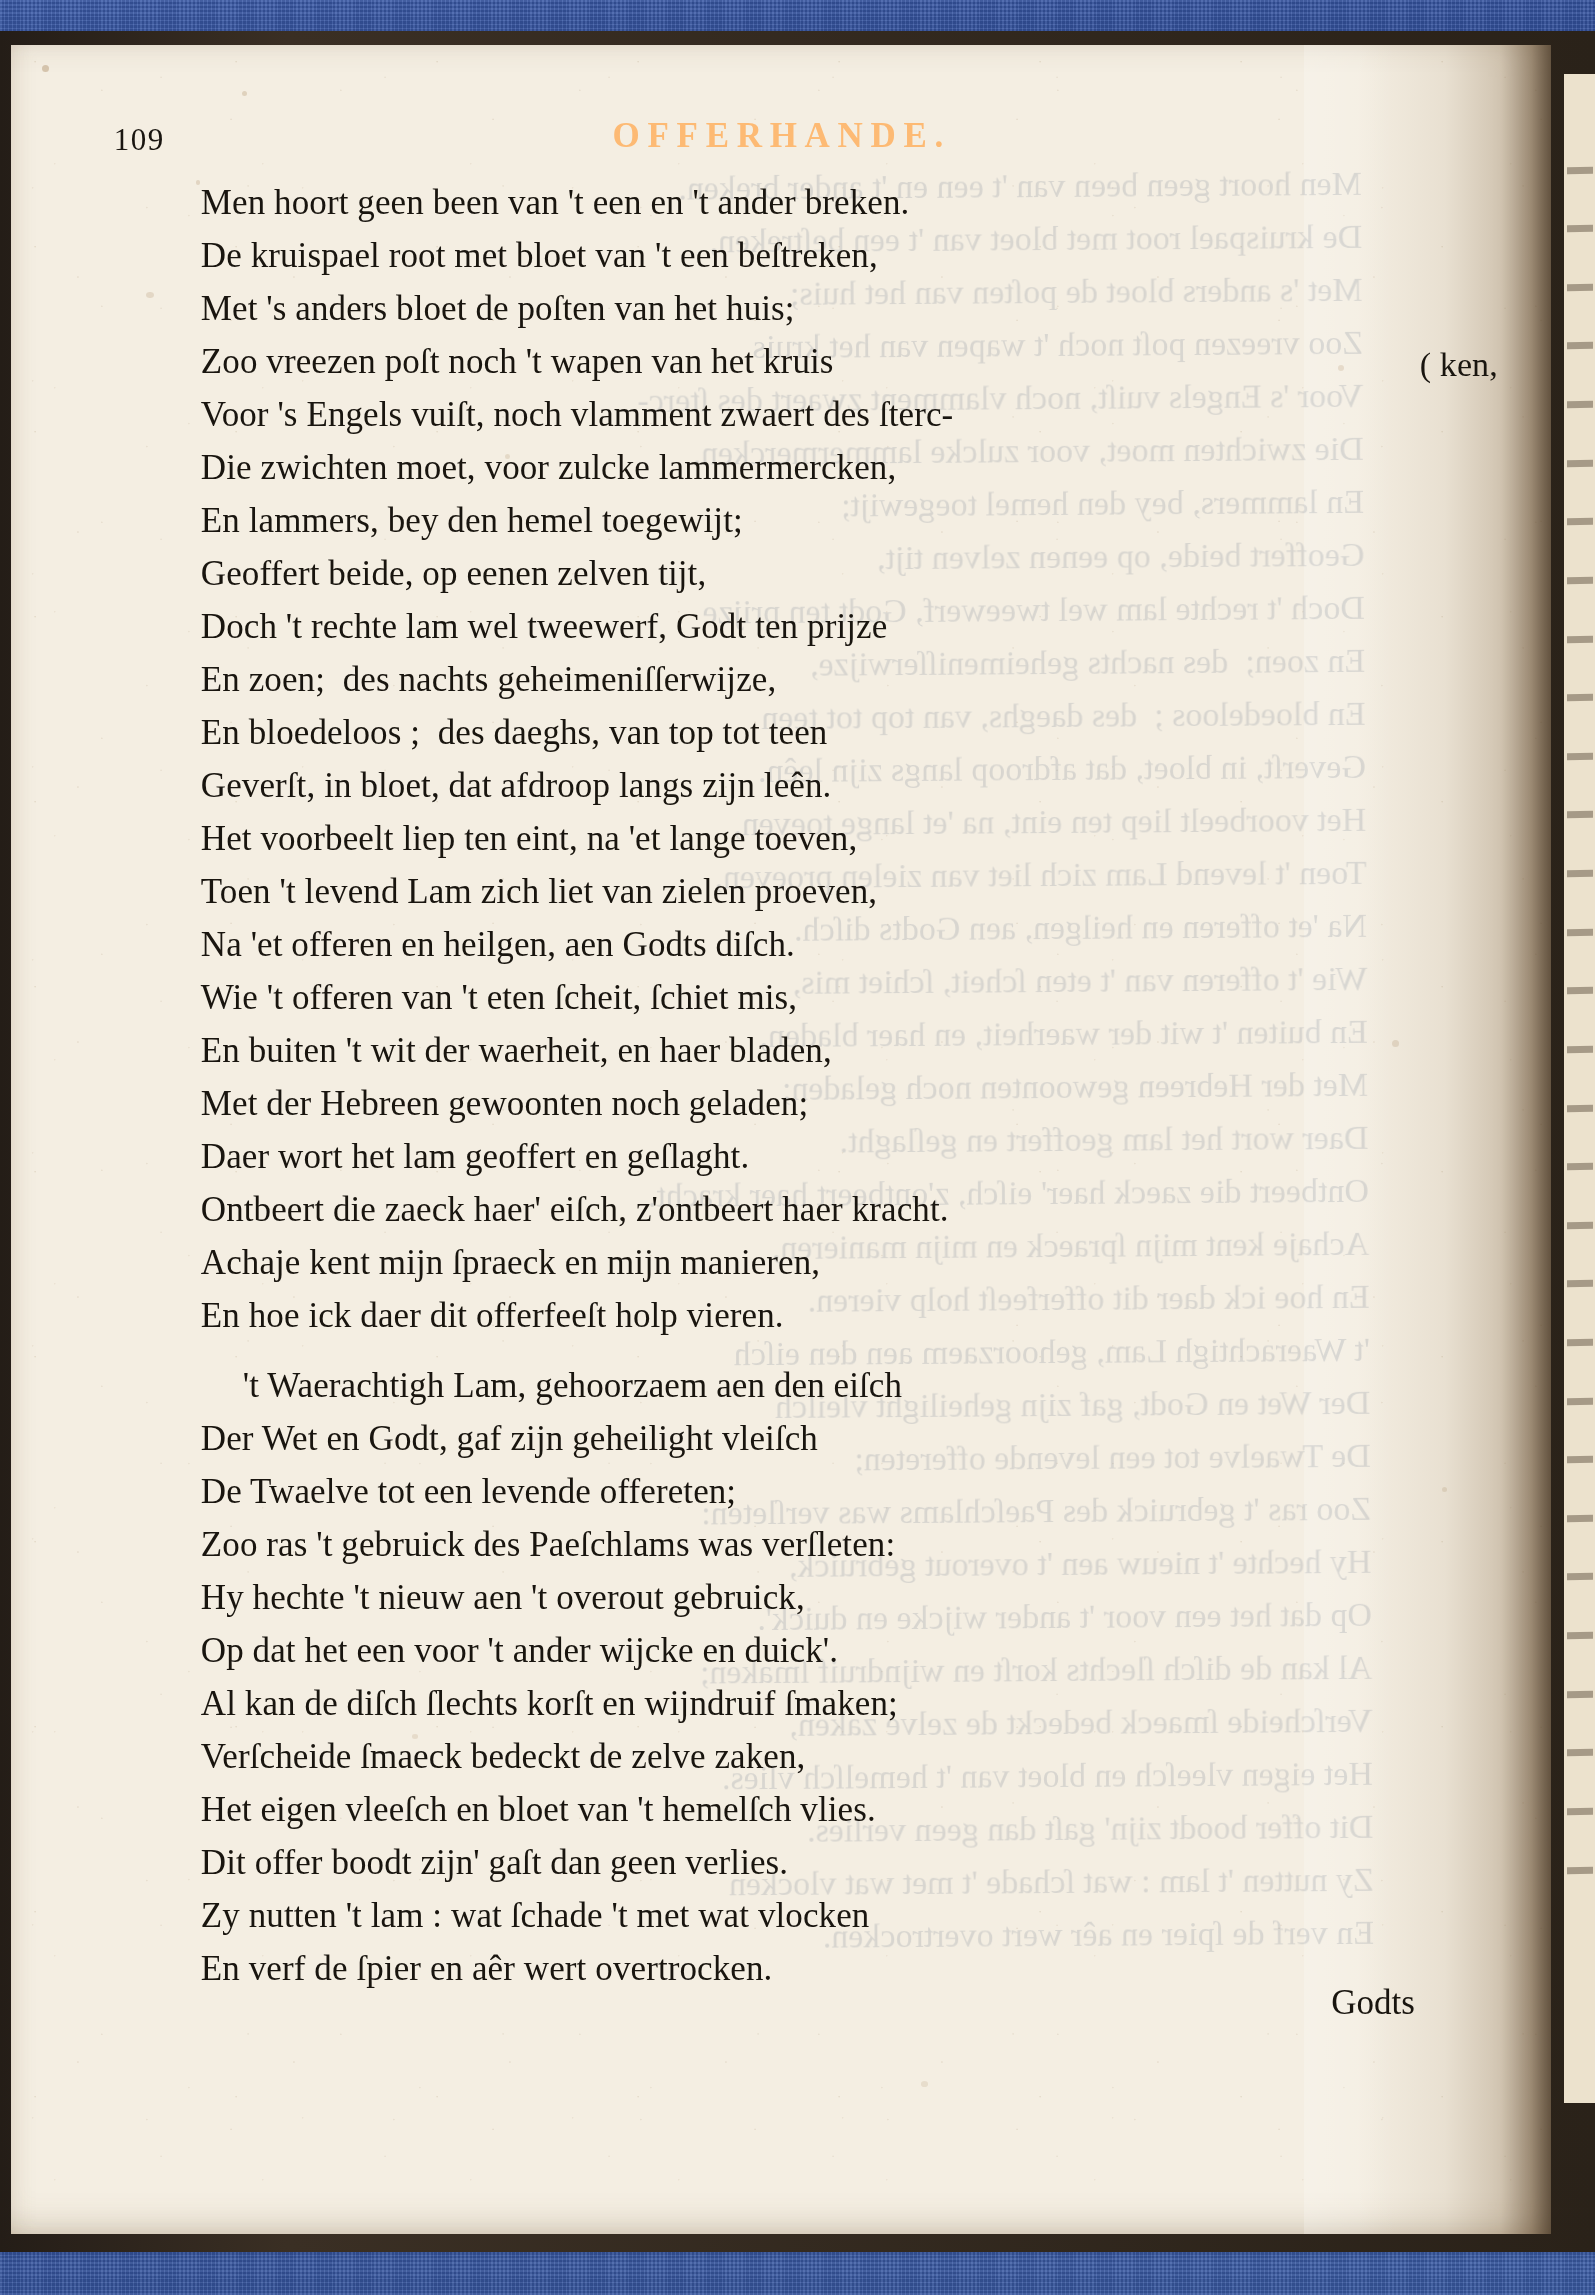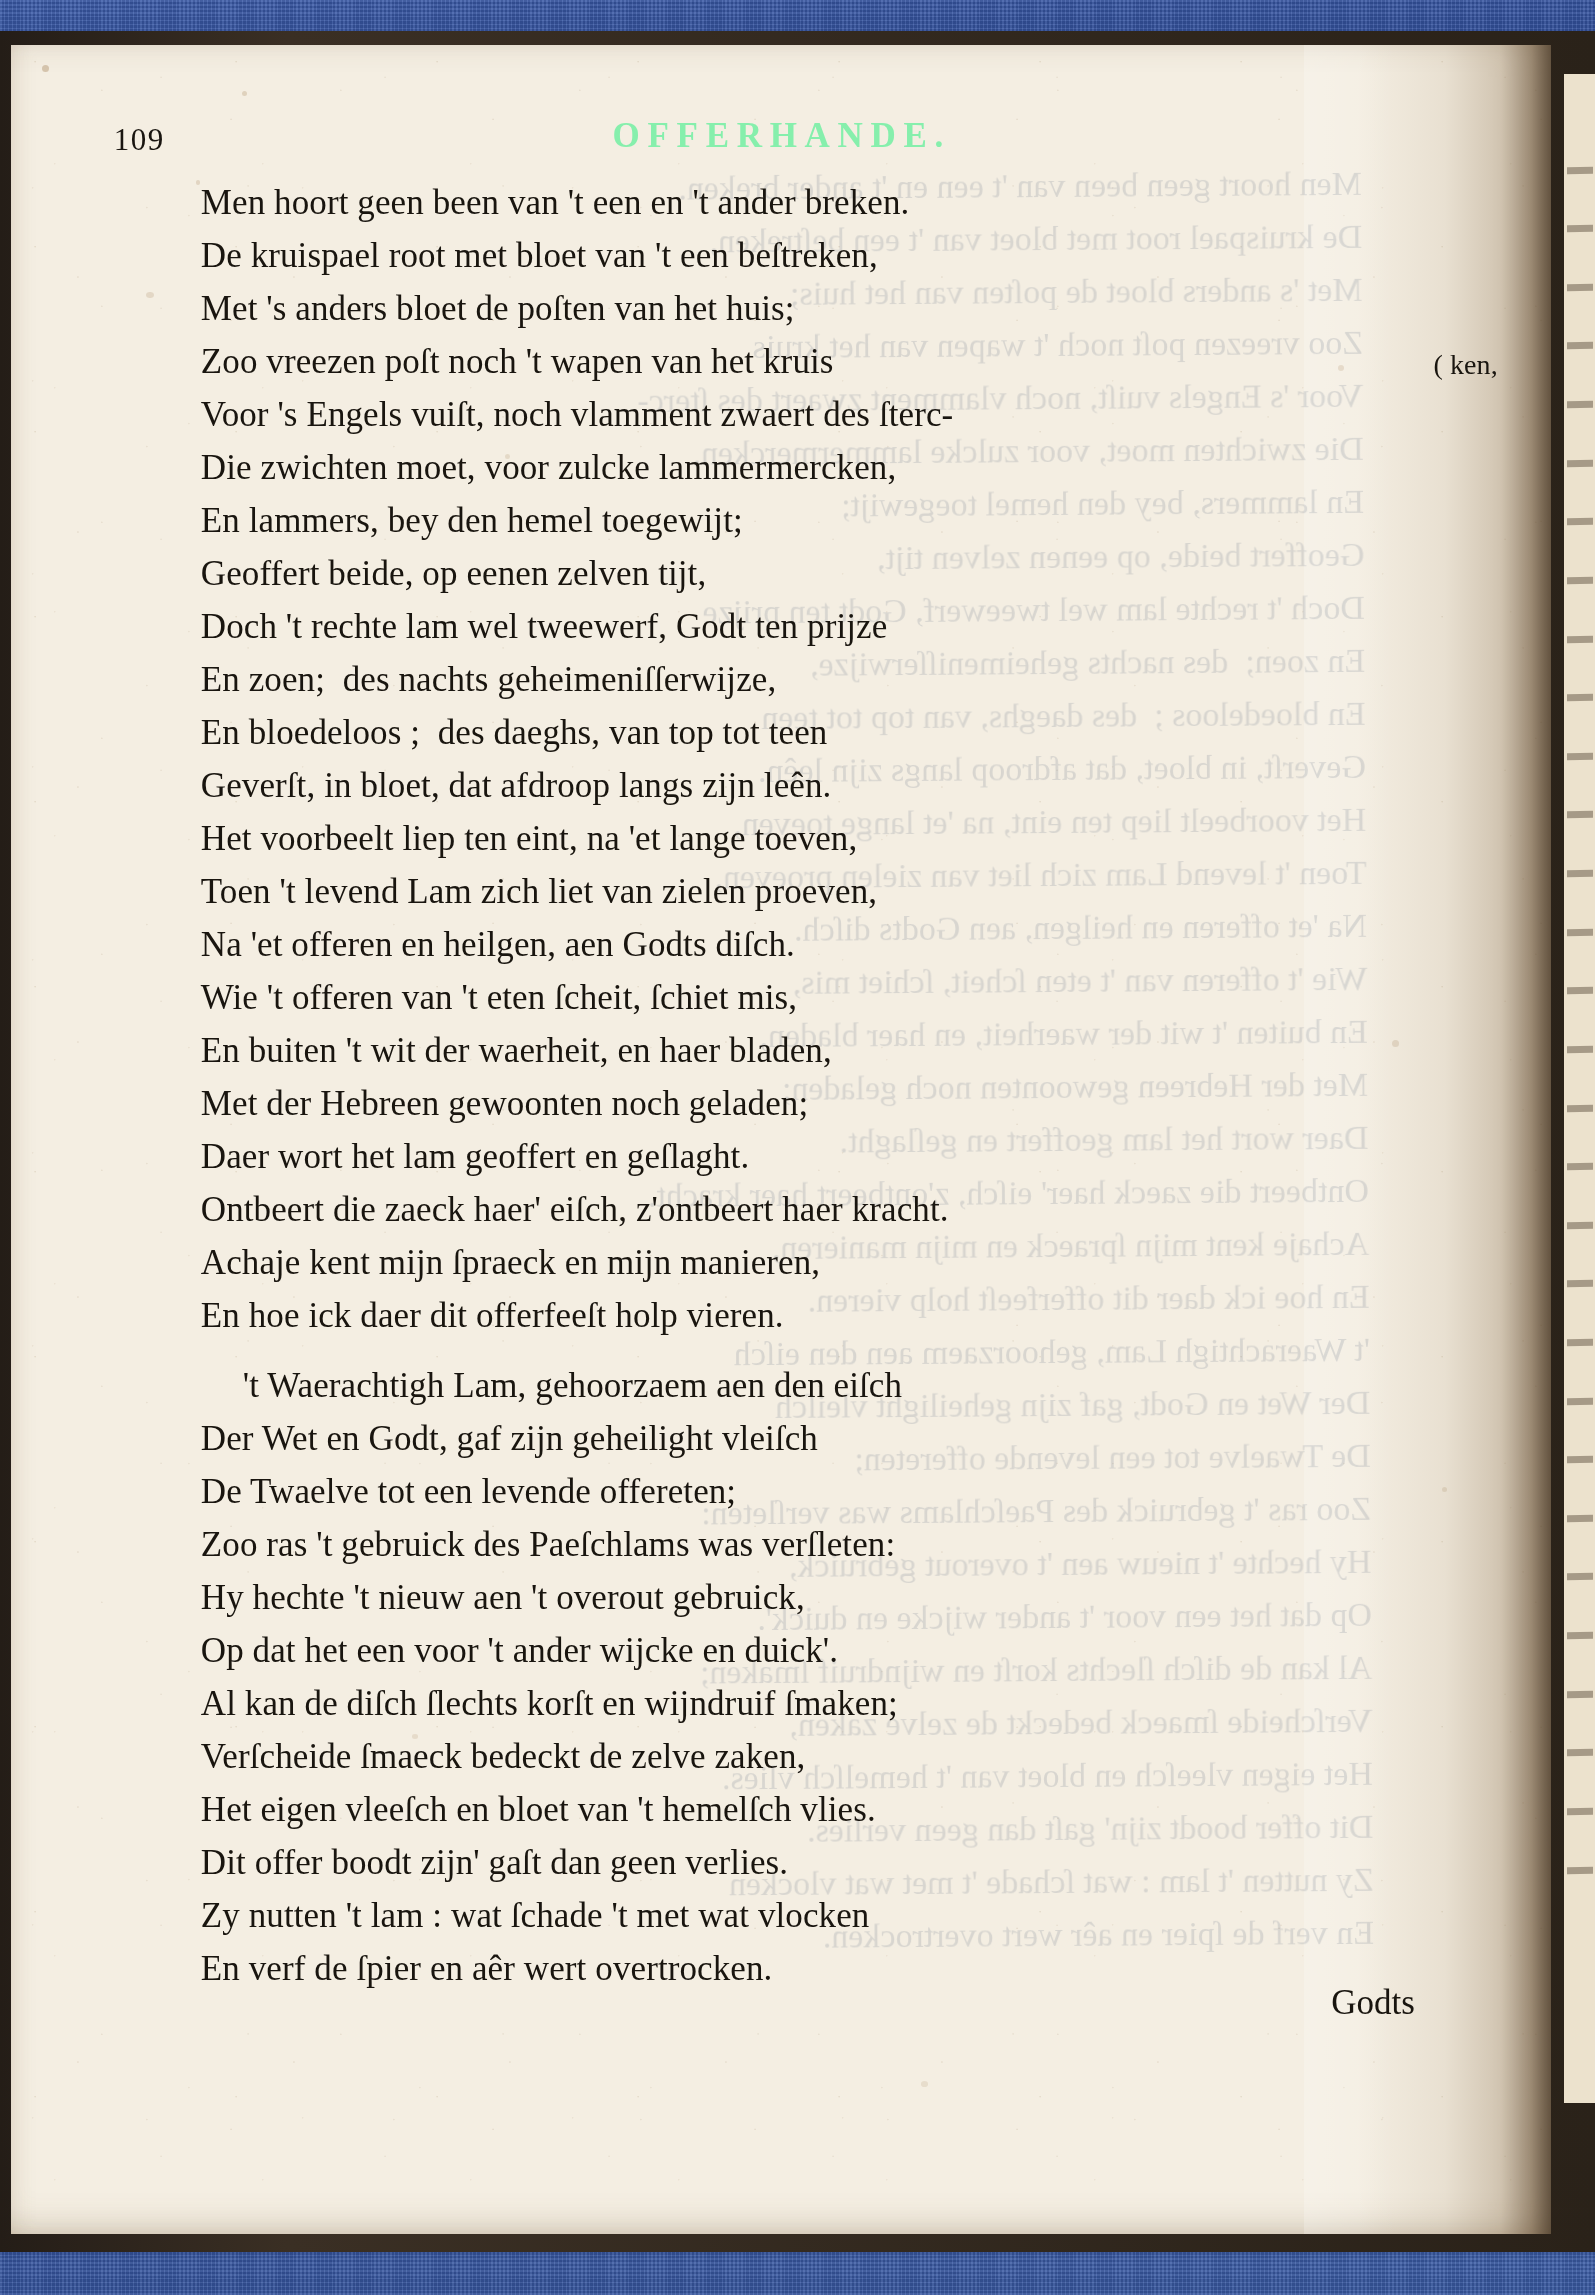--- a/index.html
+++ b/index.html
@@ -139,21 +139,21 @@
 
   .running-title {
     position: absolute;
     left: 293px;
     top: 71px;
     width: 956px;
     text-align: center;
     font-size: 35px;
     letter-spacing: 7.7px;
     font-weight: 600;
-    color: #86efac;
+    color: #fdba74;
   }
 
   .verse {
     position: absolute;
     left: 190px;
     top: 131px;
     width: 1234px;
   }
 
   .vline {
@@ -165,21 +165,21 @@
     position: relative;
   }
   .vline.indent { padding-left: 42px; }
   .vline.gap-above { margin-top: 17px; }
 
   
   .turnover {
     position: absolute;
     right: -63px;
     top: 3.1px;
-    font-size: 28px;
+    font-size: 34px;
     color: #19150f;
     white-space: pre;
   }
 
   .catchword {
     position: absolute;
     right: 136px;
     top: 1938px;
     font-size: 35px;
     color: #19150f;

